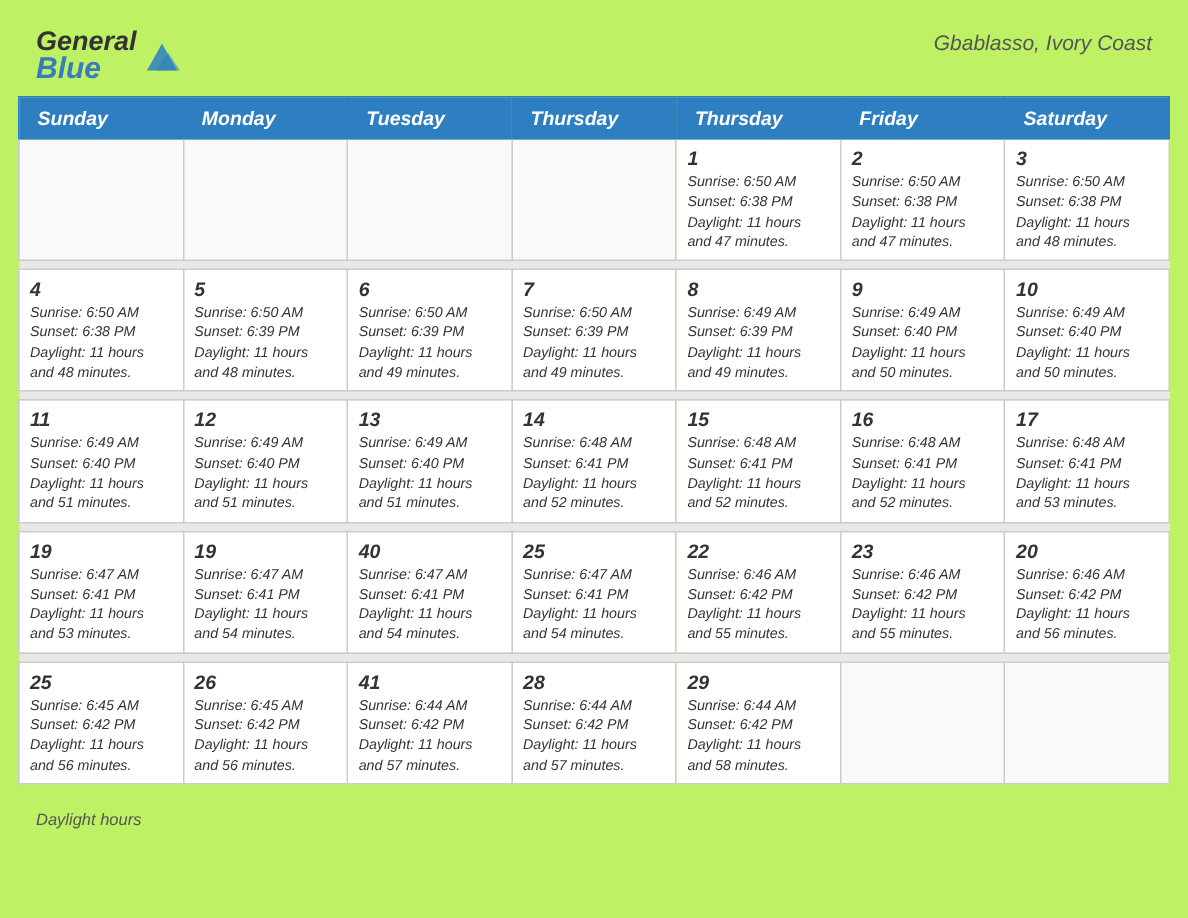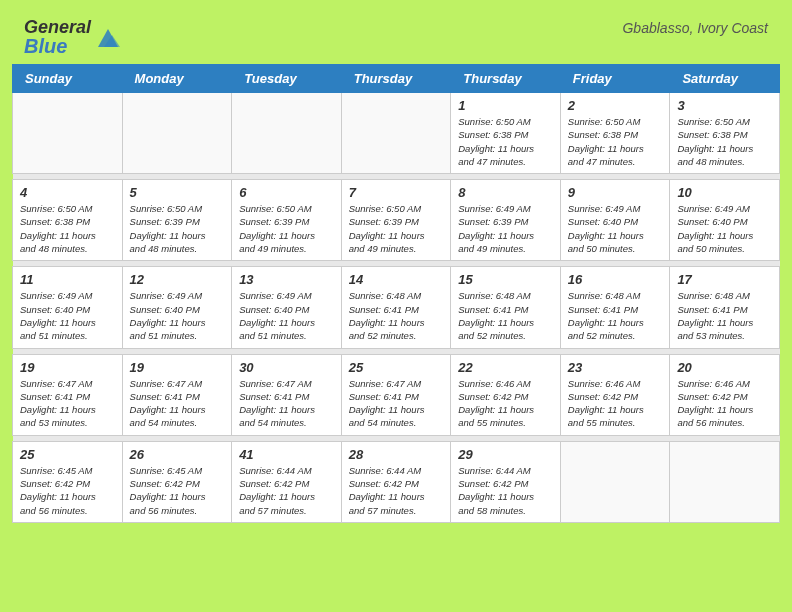--- a/index.html
+++ b/index.html
@@ -238,21 +238,21 @@
           <tr class="week-row">
             <td class="day-cell">
               <span class="day-num">19</span>
               <div class="day-info">Sunrise: 6:47 AM<br>Sunset: 6:41 PM<br>Daylight: 11 hours<br>and 53 minutes.</div>
             </td>
             <td class="day-cell">
               <span class="day-num">19</span>
               <div class="day-info">Sunrise: 6:47 AM<br>Sunset: 6:41 PM<br>Daylight: 11 hours<br>and 54 minutes.</div>
             </td>
             <td class="day-cell">
-              <span class="day-num">30</span>
+              <span class="day-num">40</span>
               <div class="day-info">Sunrise: 6:47 AM<br>Sunset: 6:41 PM<br>Daylight: 11 hours<br>and 54 minutes.</div>
             </td>
             <td class="day-cell">
               <span class="day-num">25</span>
               <div class="day-info">Sunrise: 6:47 AM<br>Sunset: 6:41 PM<br>Daylight: 11 hours<br>and 54 minutes.</div>
             </td>
             <td class="day-cell">
               <span class="day-num">22</span>
               <div class="day-info">Sunrise: 6:46 AM<br>Sunset: 6:42 PM<br>Daylight: 11 hours<br>and 55 minutes.</div>
             </td>
@@ -289,13 +289,16 @@
               <span class="day-num">29</span>
               <div class="day-info">Sunrise: 6:44 AM<br>Sunset: 6:42 PM<br>Daylight: 11 hours<br>and 58 minutes.</div>
             </td>
             <td class="day-cell empty"></td>
             <td class="day-cell empty"></td>
           </tr>
         </tbody>
     </table>
   </div>
 
+  <div class="footer">
+    <span>Daylight hours</span>
+  </div>
 </div>
 
 </body></html>

